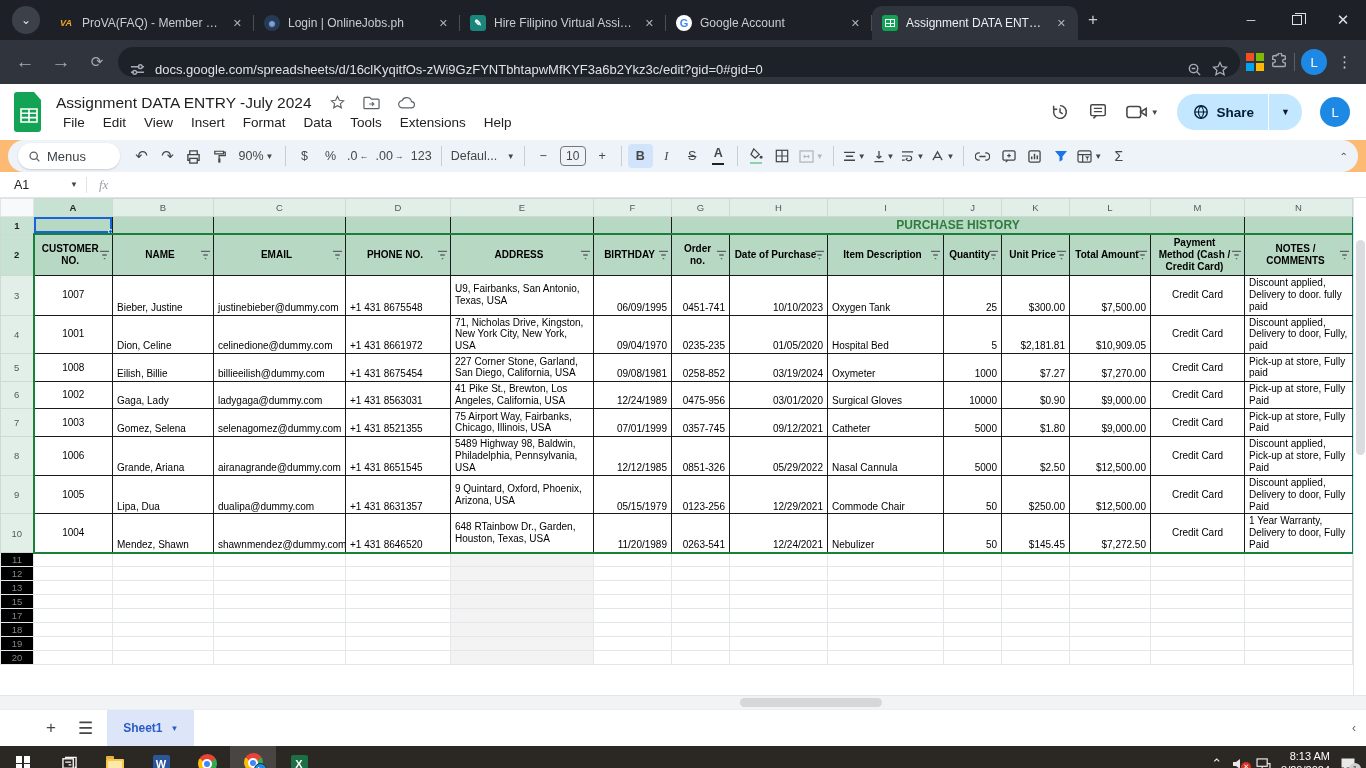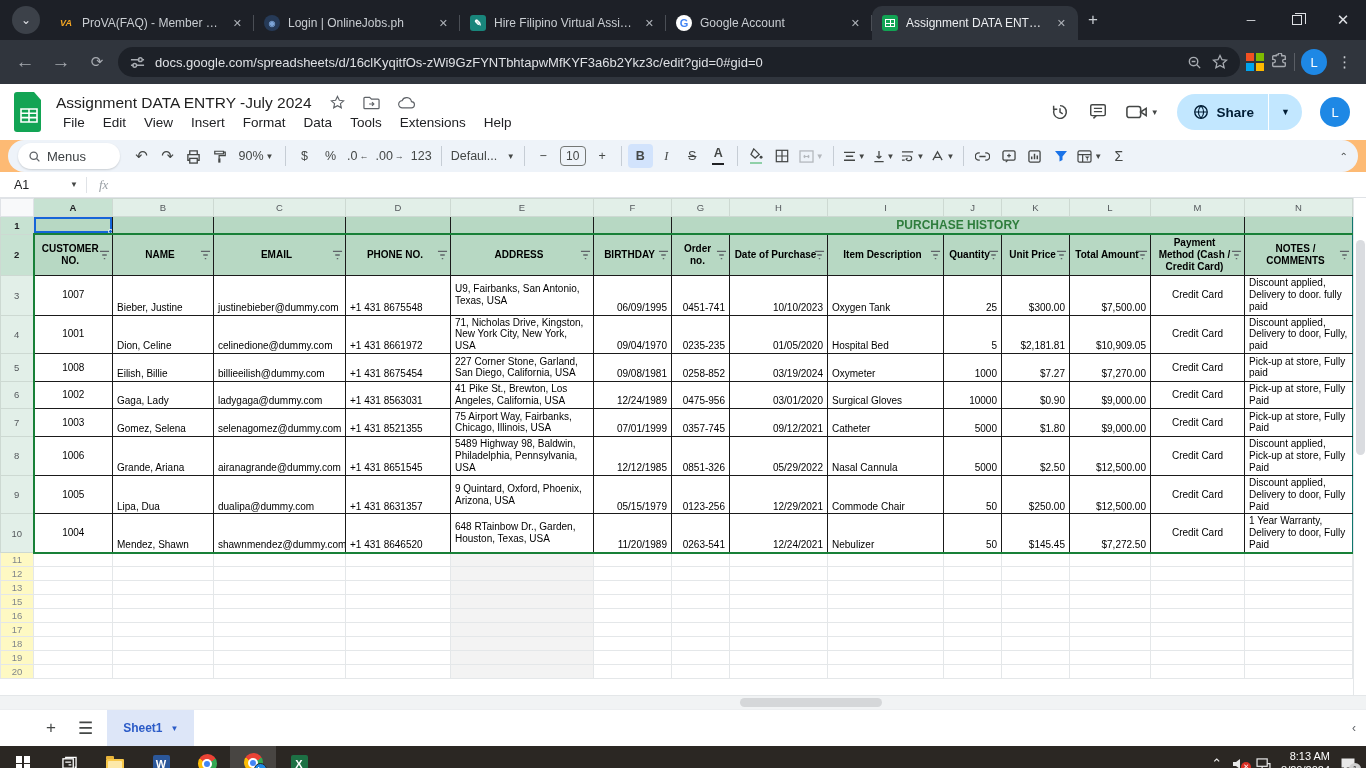--- a/index.html
+++ b/index.html
@@ -27,21 +27,21 @@
       border-box; border:1px solid #fff; }
   .newtab { color:#c9cdd2; font-size:17px; padding:4px 10px 10px; }
   .winbtns { margin-left:auto; display:flex; align-self:stretch; }
   .winbtn { width:46px; display:flex; align-items:center; justify-content:center; color:#dfe1e5; font-size:12px; }
   .restore-glyph { width:10px; height:10px; border:1px solid #dfe1e5; position:relative; }
   .restore-glyph::before { content:""; position:absolute; top:-3px; left:2px; width:10px; height:10px; border-top:1px solid #dfe1e5; border-right:1px solid #dfe1e5; }
 
   
   .navbar { height:44px; background:#30353d; display:flex; align-items:center; padding:0 10px; gap:6px; }
   .navic { color:#a7abb1; font-size:19px; width:30px; height:30px; display:flex; align-items:center; justify-content:center; border-radius:50%; }
-  .urlpill { flex:1; height:30px; background:#1d2128; border-radius:15px; display:flex; align-items:center; padding:0 12px; gap:10px; color:#dfe1e5; font-size:13px; }
+  .urlpill { flex:1; height:30px; background:#1d2128; border-radius:15px; display:flex; align-items:flex-end; padding:0 12px; gap:10px; color:#dfe1e5; font-size:13px; }
   .url-text { flex:1; white-space:nowrap; overflow:hidden; }
   .pill-ic { color:#a7abb1; }
   .mslogo { width:18px; height:18px; display:grid; grid-template-columns:8px 8px; grid-template-rows:8px 8px; gap:2px; }
   .mslogo i { display:block; }
   .avatar { width:26px; height:26px; border-radius:50%; background:#1e88e5; color:#fff; font-size:13px; display:flex; align-items:center; justify-content:center; }
   .kebab { color:#c9cdd2; font-size:15px; letter-spacing:0; padding:0 4px; }
   .navdiv { width:1px; height:18px; background:#5a5e65; }
 
   
   .sh-header { height:56px; background:#fff; display:flex; align-items:center; padding:0 16px 0 14px; }
@@ -79,21 +79,21 @@
   
   .sheet-wrap { display:flex; height:497px; }
   table.grid { border-collapse:collapse; table-layout:fixed; width:1352px; align-self:flex-start; }
   .grid th, .grid td { overflow:hidden; }
   .grid thead th { height:18px; background:#e2efe8; font-size:9.5px; font-weight:normal; color:#54585c; border:1px solid #cdd9d2; }
   .grid thead th.corner { background:#f8f9fa; border:1px solid #e0e3e7; }
   .grid thead th.selcol { background:#c7e2d2; color:#202124; font-weight:bold; }
   .grid td { font-size:10px; color:#000; padding:1px 4px; line-height:1.18; }
   .gut { background:#e2efe8; font-size:9.5px; font-weight:normal; color:#54585c; border:1px solid #cdd9d2; text-align:center; }
   .gut.selrow { background:#c7e2d2; color:#202124; font-weight:bold; }
-  .gut.plain { background:#fef9c3; color:#80868b; border:1px solid #e4e7e9; }
+  .gut.plain { background:#000000; color:#80868b; border:1px solid #e4e7e9; }
   td.boxed { border:1px solid #1a1a1a; }
   td.band { background:#b7d8c3; }
   td.banner { text-align:center; font-weight:bold; font-size:12px; color:#2e7d3c; }
   td.hdr { background:#b7d8c3; font-weight:bold; text-align:center; font-size:10px; position:relative; padding:2px 10px 2px 4px; }
   td.ftop { border-top:2px solid #188038; }
   td.fbot { border-bottom:2px solid #188038; }
   td.flft { border-left:2px solid #188038; }
   td.frgt { border-right:1px solid #0f766e; }
   td.a1sel { box-shadow:inset 0 0 0 2px #1565d8; position:relative; }
   td.a1sel .handle { position:absolute; right:-1px; bottom:-1px; width:5px; height:5px; background:#1565d8; border:1px solid #fff; border-radius:50%; }
@@ -714,37 +714,20 @@
           <td class="empty"></td>
           <td class="empty"></td>
           <td class="empty"></td>
           <td class="empty"></td>
           <td class="empty"></td>
           <td class="empty"></td>
           <td class="empty"></td>
           <td class="empty"></td>
         </tr>
         <tr style="height:14px">
-          <th class="gut plain">16</th>
-          <td class="empty"></td>
-          <td class="empty"></td>
-          <td class="empty"></td>
-          <td class="empty"></td>
-          <td class="empty eshade"></td>
-          <td class="empty"></td>
-          <td class="empty"></td>
-          <td class="empty"></td>
-          <td class="empty"></td>
-          <td class="empty"></td>
-          <td class="empty"></td>
-          <td class="empty"></td>
-          <td class="empty"></td>
-          <td class="empty"></td>
-        </tr>
-        <tr style="height:14px">
           <th class="gut plain">17</th>
           <td class="empty"></td>
           <td class="empty"></td>
           <td class="empty"></td>
           <td class="empty"></td>
           <td class="empty eshade"></td>
           <td class="empty"></td>
           <td class="empty"></td>
           <td class="empty"></td>
           <td class="empty"></td>

